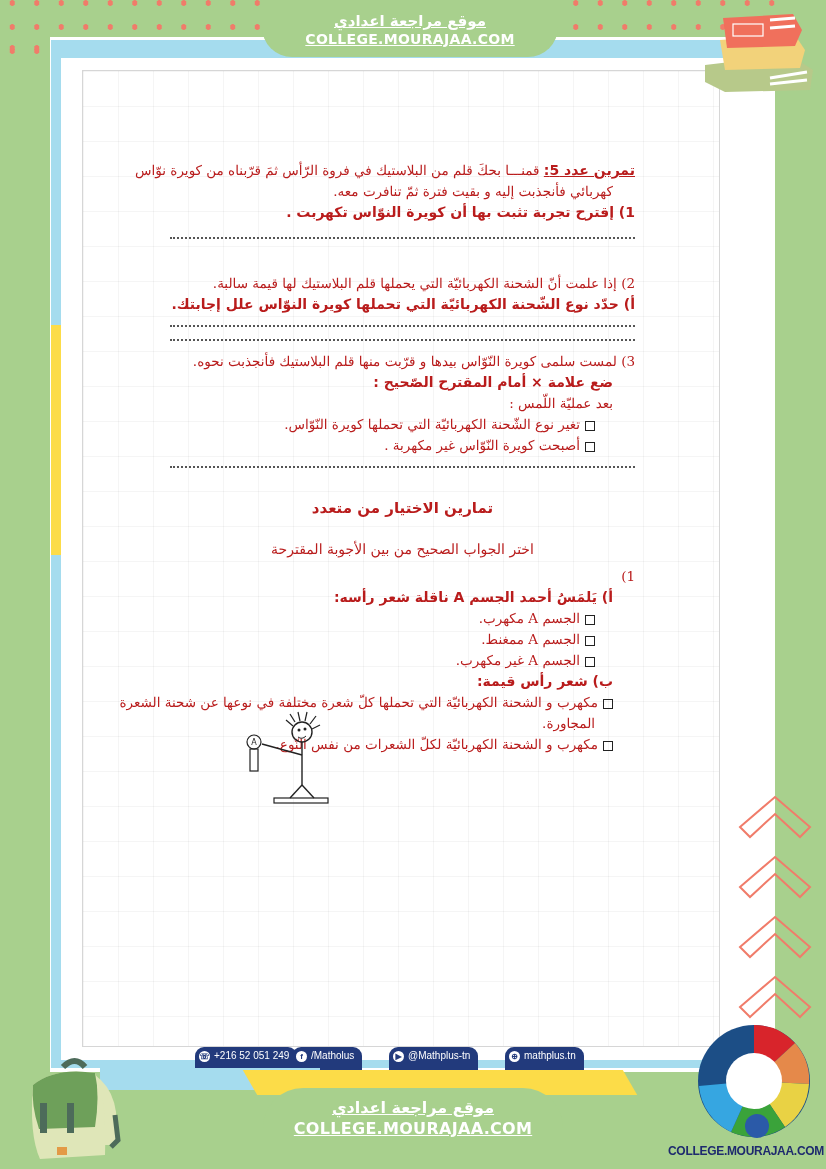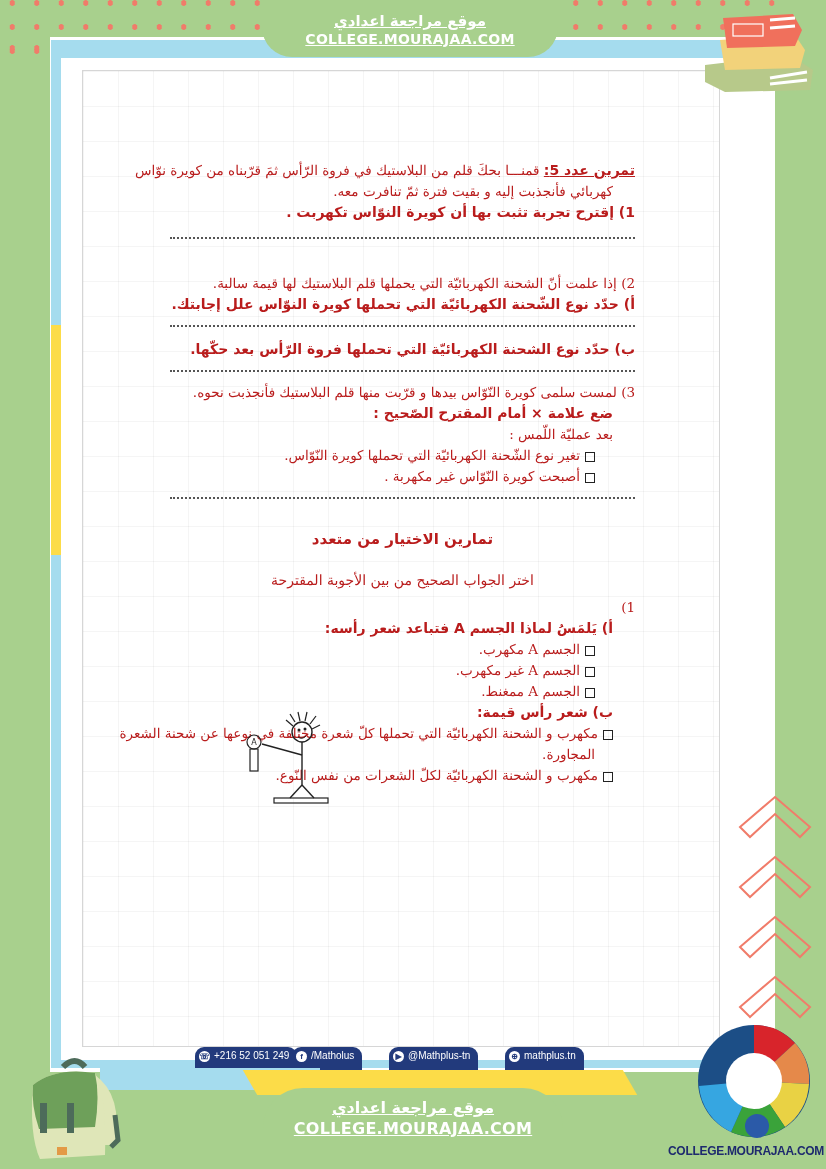--- a/index.html
+++ b/index.html
@@ -100,46 +100,45 @@
     <span>قمنـــا بحكَ قلم من البلاستيك في فروة الرّأس ثمَ قرّبناه من كويرة نوّاس</span>
   </div>
   <div class="line indent1">كهربائي فأنجذبت إليه و بقيت فترة ثمّ تنافرت معه.</div>
   <div class="line bold">1)  إقترح  تجربة تثبت بها أن كويرة النوّاس تكهربت .</div>
   <div class="dots-line"></div>
 
   <div style="height:12px"></div>
   <div class="line">2)  إذا علمت أنّ الشحنة الكهربائيّة التي يحملها قلم البلاستيك لها قيمة سالبة.</div>
   <div class="line bold">أ)   حدّد نوع الشّحنة الكهربائيّة التي تحملها كويرة النوّاس علل إجابتك.</div>
   <div class="dots-line" style="margin:10px 0 12px 0"></div>
-  <div class="line bold">ب) حدّد نوع الشحنة الكهربائيّة التي تحملها فروة الرّأس بعد حكّها.</div>
   <div class="dots-line" style="margin:10px 0 10px 0"></div>
 
   <div class="line">3) لمست سلمى كويرة النّوّاس بيدها و قرّبت منها قلم البلاستيك فأنجذبت نحوه.</div>
   <div class="line bold indent1">ضع علامة × أمام المقترح الصّحيح :</div>
   <div class="line indent1">بعد عمليّة اللّمس :</div>
   <div class="line indent2">
     <span class="cb"></span><span>تغير نوع الشّحنة الكهربائيّة التي تحملها كويرة النّوّاس.</span>
   </div>
   <div class="line indent2">
     <span class="cb"></span><span>أصبحت كويرة النّوّاس غير مكهربة .</span>
   </div>
   <div class="dots-line" style="margin:10px 0 30px 0"></div>
 
   <div class="line bold center" style="font-size:15px;margin-top:6px">تمارين الاختيار من متعدد</div>
   <div class="line center" style="font-size:14px;margin-top:20px">اختر الجواب الصحيح من بين الأجوبة المقترحة</div>
   <div class="line" style="margin-top:6px">1)</div>
-  <div class="line bold indent1">أ)  يَلمَسُ لماذا الجسم A فتباعد شعر رأسه:</div>
+  <div class="line bold indent1">أ)  يَلمَسُ أحمد الجسم A ناقلة شعر رأسه:</div>
   <div class="line indent2">
     <span class="cb"></span><span>الجسم A مكهرب.</span>
   </div>
   <div class="line indent2">
+    <span class="cb"></span><span>الجسم A ممغنط.</span>
+  </div>
+  <div class="line indent2">
     <span class="cb"></span><span>الجسم A غير مكهرب.</span>
-  </div>
-  <div class="line indent2">
-    <span class="cb"></span><span>الجسم A ممغنط.</span>
   </div>
   <div class="line bold indent1">ب) شعر رأس قيمة:</div>
   <div class="line indent1" style="margin-left:-40px">
     <span class="cb"></span><span>مكهرب و الشحنة الكهربائيّة التي تحملها كلّ شعرة مختلفة في نوعها عن شحنة  الشعرة</span>
   </div>
   <div class="line indent2">المجاورة.</div>
   <div class="line indent1">
     <span class="cb"></span><span>مكهرب و الشحنة الكهربائيّة لكلّ الشعرات من نفس النّوع.</span>
   </div>
 </div>

